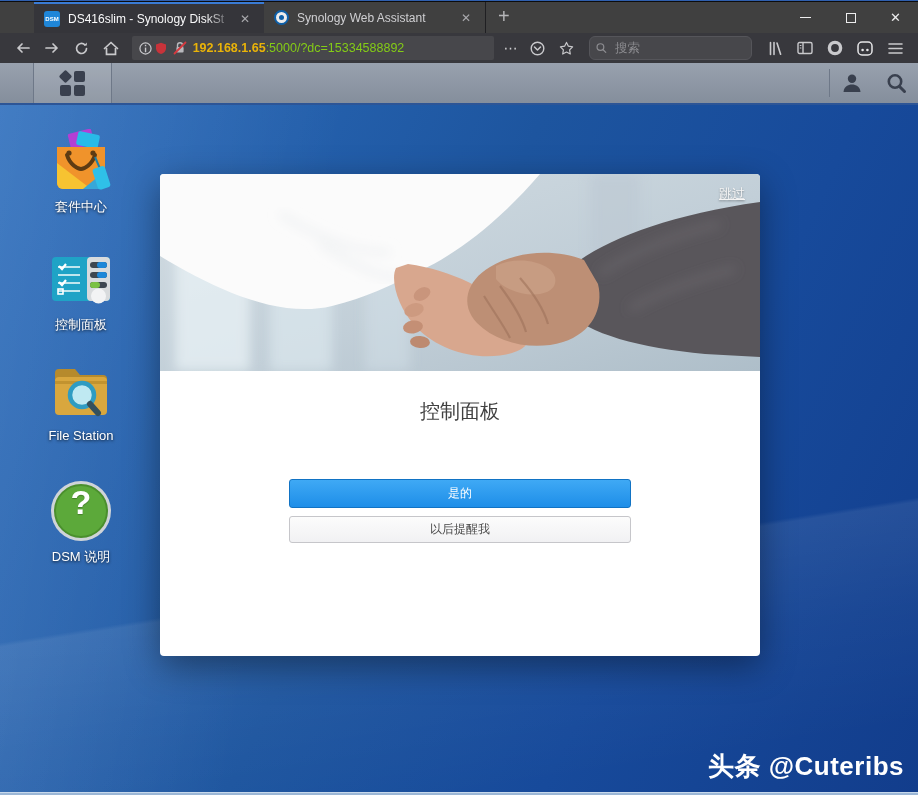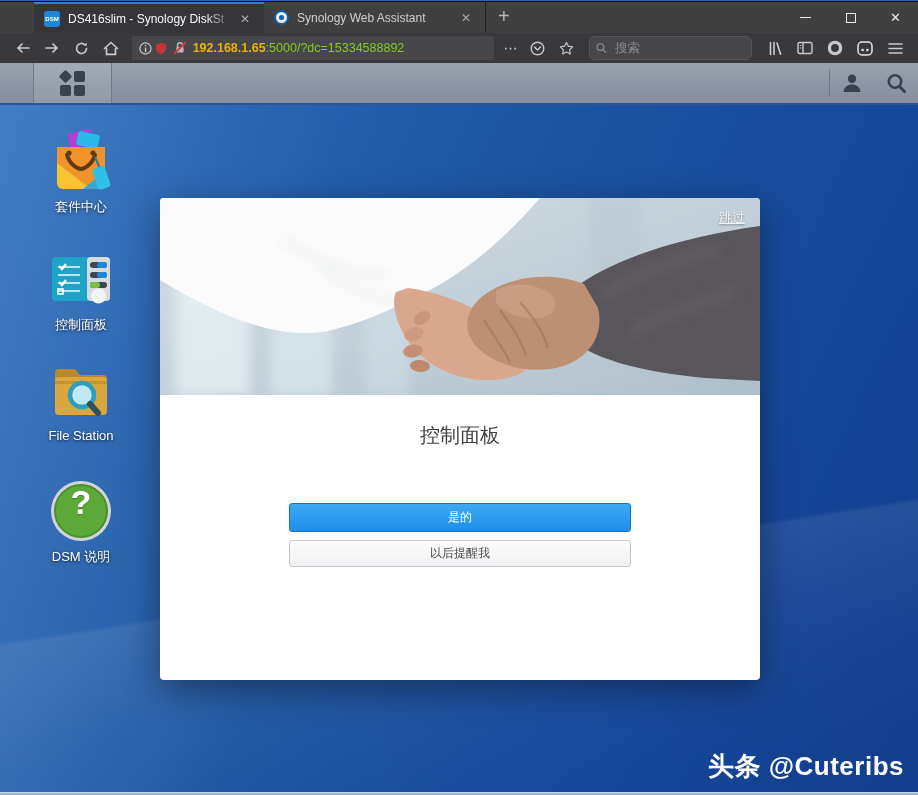--- a/index.html
+++ b/index.html
@@ -59,21 +59,21 @@
   .dsmbar .rdiv{width:1px;background:#6e7888;margin:6px 0;}
   .dsmbar .ricon{width:44px;display:flex;align-items:center;justify-content:center;cursor:pointer;}
 
   
   .dicon{position:absolute;left:35px;width:92px;text-align:center;cursor:pointer;}
   .dicon .art{width:64px;height:64px;margin:0 auto;position:relative;}
   .dicon .lbl{margin-top:5px;font-size:13px;color:#fff;text-shadow:0 1px 3px rgba(0,0,0,.8);}
   .helpglyph{position:absolute;left:0;top:4px;width:64px;text-align:center;font-size:34px;font-weight:bold;color:#fff;text-shadow:0 1px 1px rgba(0,0,0,.25);}
 
   
-  .dialog{position:absolute;left:160px;top:135px;width:600px;height:482px;background:#fff;border-radius:4px;box-shadow:0 10px 35px rgba(0,0,0,.4);}
+  .dialog{position:absolute;left:160px;top:111px;width:600px;height:482px;background:#fff;border-radius:4px;box-shadow:0 10px 35px rgba(0,0,0,.4);}
   .hero{position:relative;width:600px;height:197px;border-radius:4px 4px 0 0;overflow:hidden;}
   .skip{position:absolute;top:11px;right:15px;font-size:13px;color:#f4f4f4;text-decoration:underline;cursor:pointer;text-shadow:0 1px 2px rgba(0,0,0,.35);}
   .dlg-title{margin-top:27px;text-align:center;font-size:20px;color:#404040;}
   .dlg-body{margin:16px 66px 0;font-size:13px;line-height:22px;color:#565656;text-align:left;}
   .btncol{margin-top:54px;display:flex;flex-direction:column;align-items:center;}
   .btn{width:342px;font-size:12px;border-radius:3px;cursor:pointer;}
   .btn-primary{height:29px;border:1px solid #1173c4;background:linear-gradient(#3fa9f5,#1e8ee8);color:#fff;}
   .btn-secondary{height:27px;margin-top:8px;border:1px solid #c6c6ca;background:linear-gradient(#fcfcfc,#f1f1f3);color:#4a4a4a;}
 
   .watermark{position:absolute;right:14px;bottom:12px;font-size:26px;font-weight:bold;color:#fff;letter-spacing:.5px;margin-top:8px;}

